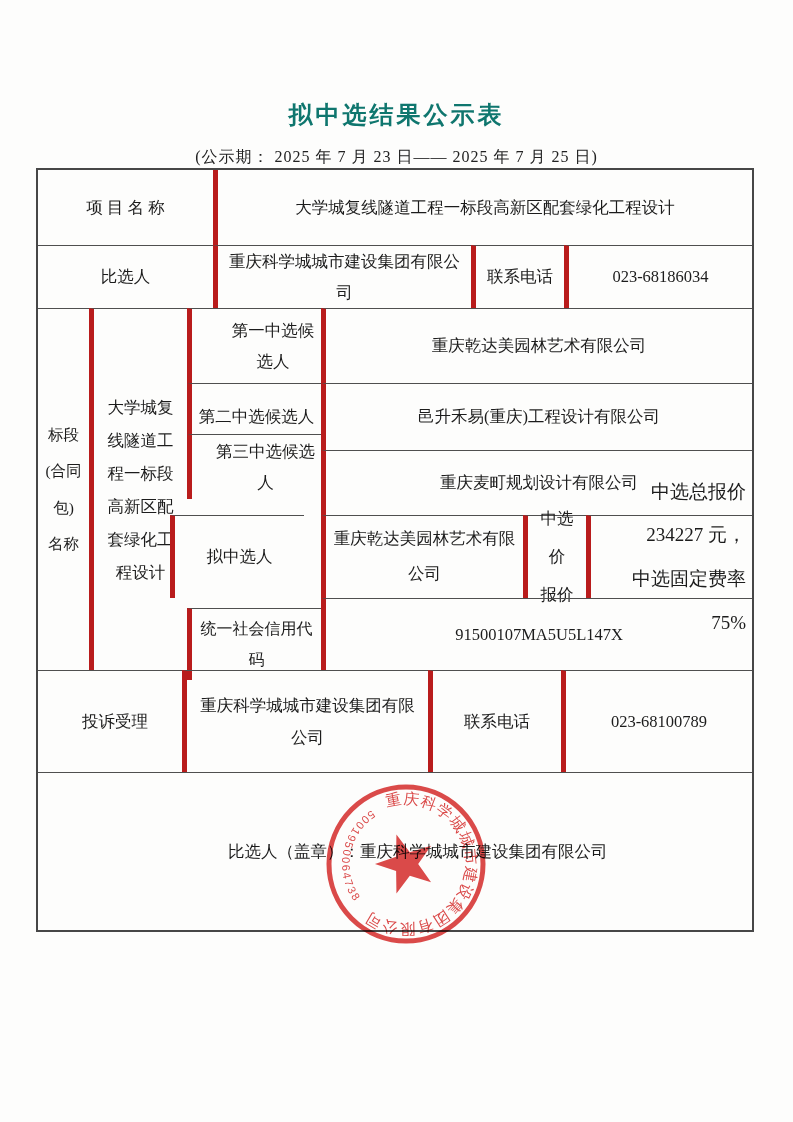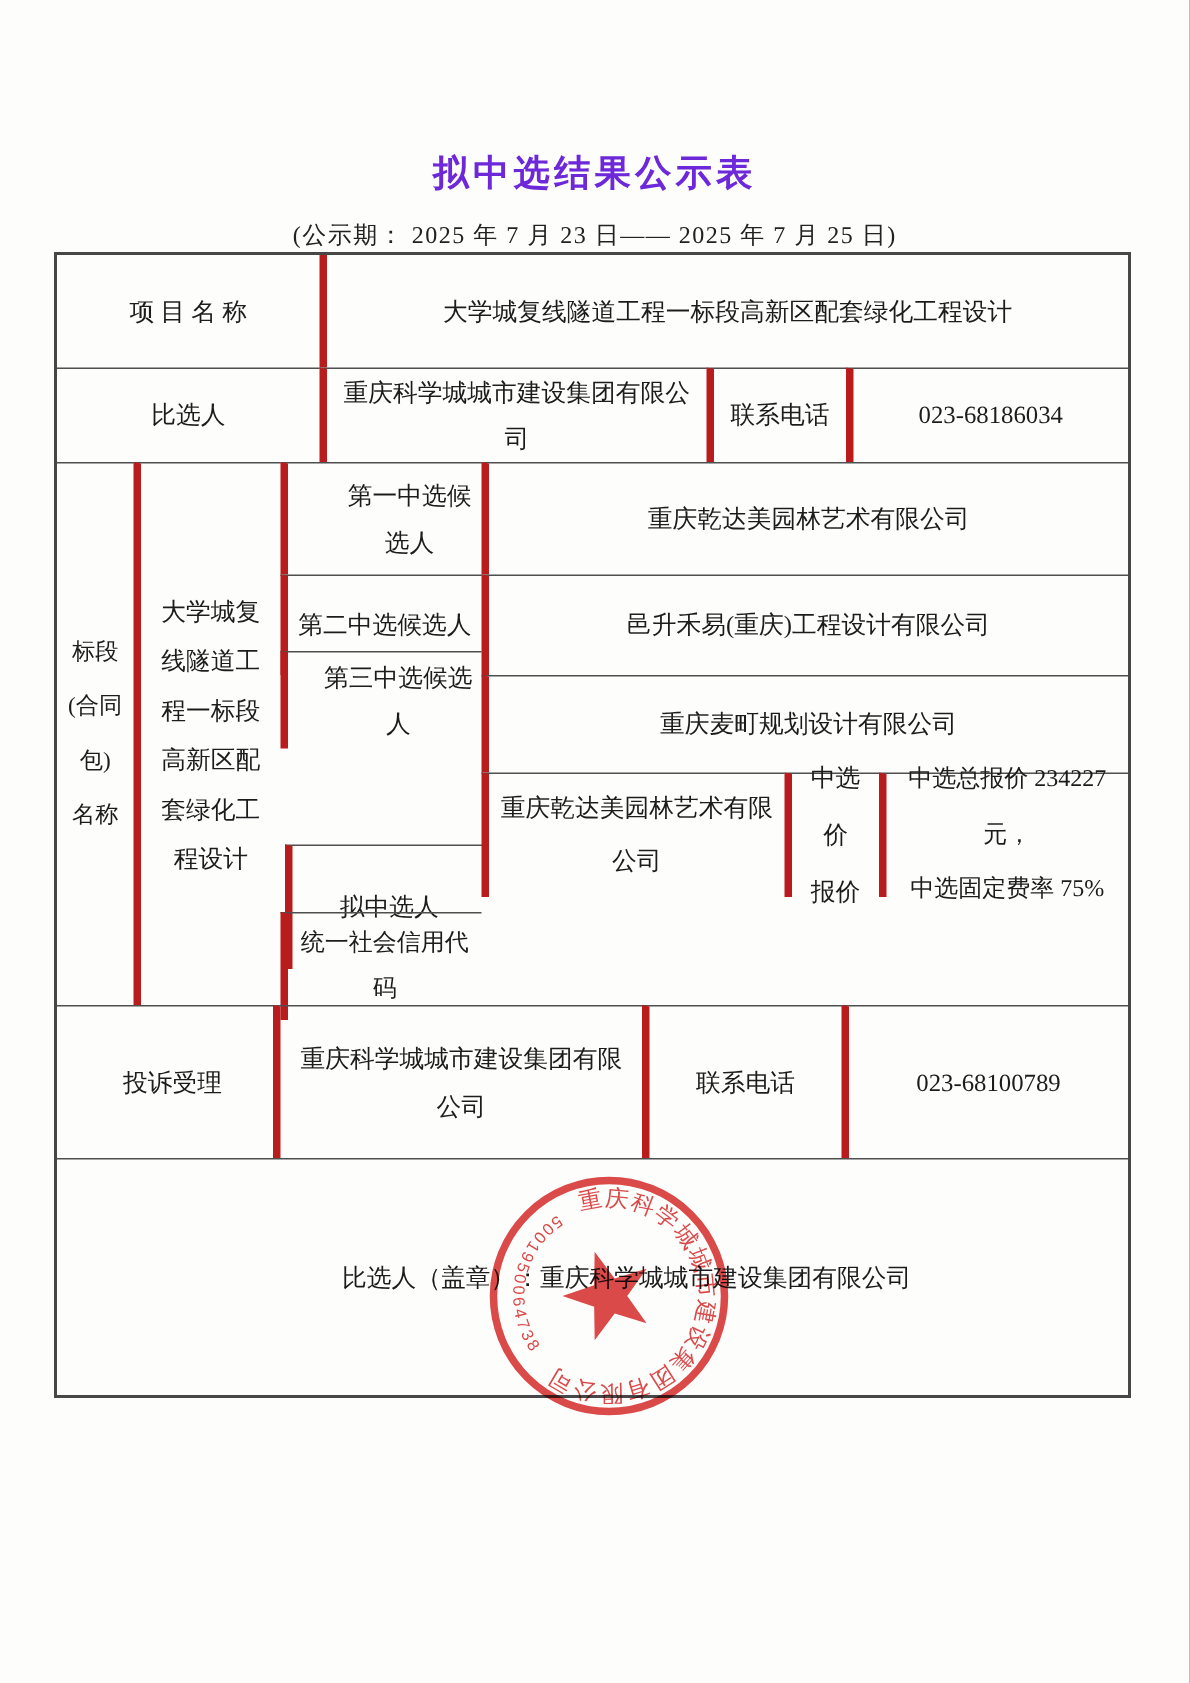--- a/index.html
+++ b/index.html
@@ -7,21 +7,21 @@
     position:relative;
     width:793px;height:1122px;
     background:#fdfdfc;
     font-family:"Liberation Serif","DejaVu Serif",serif;
     color:#1c1c1c;
     overflow:hidden;
   }
   .doc-title{
     position:absolute;left:0;top:99px;width:100%;
     text-align:center;font-size:24px;font-weight:bold;
-    letter-spacing:3px;color:#6d28d9;
+    letter-spacing:3px;color:#0f766e;
   }
   .doc-period{
     position:absolute;left:0;top:147px;width:100%;
     text-align:center;font-size:16px;letter-spacing:1px;color:#222;
   }
   .tbl{
     position:absolute;left:36px;top:168px;
     width:718px;height:764px;
     border:2px solid #474747;
     box-sizing:border-box;
@@ -46,25 +46,25 @@
   .c-secA{left:0;top:138px;width:51px;height:362px;font-size:15.5px;}
   .c-secA .lines{line-height:2.35;}
   .c-secB{left:51px;top:138px;width:98px;height:362px;}
   .c-secB .wrap{width:84px;line-height:2.0;}
   .c-a-label{left:149px;top:138px;width:134px;height:75px;padding-left:39px;}
   .c-a-value{left:283px;top:138px;width:431px;height:75px;}
   .c-b-label{left:149px;top:213px;width:134px;height:67px;}
   .c-b-value{left:283px;top:213px;width:431px;height:67px;}
   .c-c-label{left:149px;top:264px;width:134px;height:65px;padding-left:24px;}
   .c-c-value{left:283px;top:280px;width:431px;height:65px;}
-  .c-d-label{left:152px;top:345px;width:134px;height:83px;margin-top:48px;}
+  .c-d-label{left:132px;top:345px;width:134px;height:83px;}
   .c-d-company{left:283px;top:345px;width:202px;height:83px;}
   .c-d-company .wrap{width:190px;line-height:2.1;}
   .c-d-pl{left:485px;top:345px;width:63px;height:83px;}
-  .c-d-price{left:548px;top:345px;width:166px;height:83px;font-size:16px;}
+  .c-d-price{left:548px;top:345px;width:166px;height:83px;font-size:19px;text-align:right;}
   .c-d-price .wrap,.c-d-pl .wrap{line-height:2.3;}
   .c-e-label{left:149px;top:438px;width:134px;height:72px;font-size:16px;}
   .c-e-value{left:283px;top:428px;width:431px;height:72px;}
   
   .c-t-label{left:0;top:500px;width:144px;height:102px;padding-left:16px;}
   .c-t-value{left:144px;top:500px;width:246px;height:102px;}
   .c-t-phl{left:390px;top:500px;width:133px;height:102px;}
   .c-t-phone{left:523px;top:500px;width:191px;height:102px;}
   
   .c-sig{left:0;top:602px;width:714px;height:158px;justify-content:flex-start;padding-left:190px;text-align:left;}
@@ -124,20 +124,21 @@
       </div>
     </div>
     <div class="cell c-d-price">
       <div class="wrap">
         <div>中选总报价 234227 元，</div>
         <div>中选固定费率 75%</div>
       </div>
     </div>
 
     <div class="cell c-e-label">统一社会信用代码</div>
+    <div class="cell c-e-value">91500107MA5U5L147X</div>
 
     <div class="cell c-t-label nl">投诉受理</div>
     <div class="cell c-t-value">重庆科学城城市建设集团有限公司</div>
     <div class="cell c-t-phl">联系电话</div>
     <div class="cell c-t-phone">023-68100789</div>
 
     <div class="cell c-sig nl">
       <span>比选人（盖章）：重庆科学城城市建设集团有限公司</span>
     </div>
   </div>

